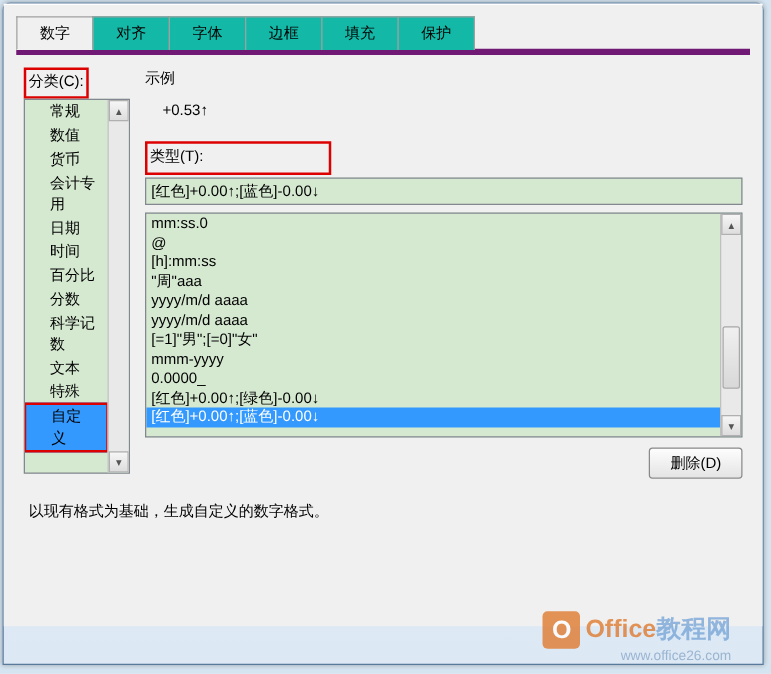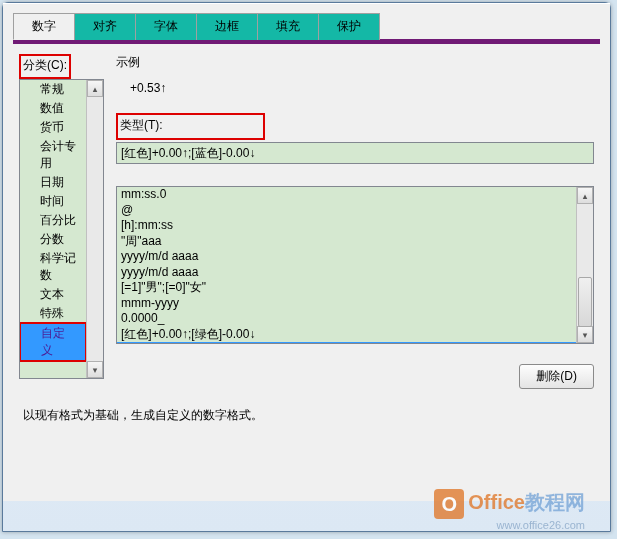--- a/index.html
+++ b/index.html
@@ -84,44 +84,44 @@
 }
 .listbox .sb .arr {
   height: 17px; background: linear-gradient(#f6f6f6,#ddd);
   border: 1px solid #b0b0b0;
   display:flex;align-items:center;justify-content:center;font-size:9px;color:#555;
 }
 .listbox .items { padding: 0; }
 .listbox .item { padding: 1px 20px; cursor: default; }
 .listbox .item.sel-red {
   border: 2px solid #d00;
-  background: #3399ff; color: #4c1d95;
+  background: #3399ff; color: #000000;
   margin: -1px 16px -1px -1px;
 }
 .example-lbl { margin-top: 0; }
 .example-val { padding: 10px 0 14px 14px; }
 .type-area { margin-top: 4px; }
 .redbox2 {
   border: 2px solid #d00;
   padding: 2px 100px 2px 2px;
   display: inline-block;
 }
 .type-input {
   width: 100%;
   border: 1px solid #828790;
   background: #d5e8d0;
   padding: 3px 4px;
   font-family: inherit; font-size: 12px;
   margin-top: 2px;
 }
 .fmtlist {
-  margin-top: 22px;
+  margin-top: 6px;
   border: 1px solid #828790;
   background: #d5e8d0;
-  height: 158px;
+  height: 180px;
   position: relative;
   overflow: hidden;
 }
 .fmtlist .items { padding: 0; }
 .fmtlist .item { padding: 0px 4px; line-height: 15.5px; }
 .fmtlist .item.sel {
   background: #3399ff; color: #fff;
   margin-right: 17px;
 }
 .fmtlist .sb {
@@ -132,21 +132,21 @@
 .fmtlist .sb .arr {
   height: 17px; background: linear-gradient(#f6f6f6,#ddd);
   border: 1px solid #b0b0b0;
   display:flex;align-items:center;justify-content:center;font-size:9px;color:#555;
 }
 .fmtlist .sb .thumb {
   position:absolute; left:1px; right:1px; top:90px; height:50px;
   background: linear-gradient(#f0f0f0,#d8d8d8);
   border:1px solid #a8a8a8; border-radius:2px;
 }
-.btnrow { text-align: right; margin-top: 20px; }
+.btnrow { text-align: right; margin-top: 8px; }
 .btn {
   border: 1px solid #8a8a8a;
   background: linear-gradient(#fdfdfd,#e4e4e4);
   padding: 3px 16px;
   border-radius: 3px;
   font-family: inherit; font-size: 12px;
 }
 .hint { margin-top: 18px; padding-left: 4px; }
 .watermark {
   position: absolute;

